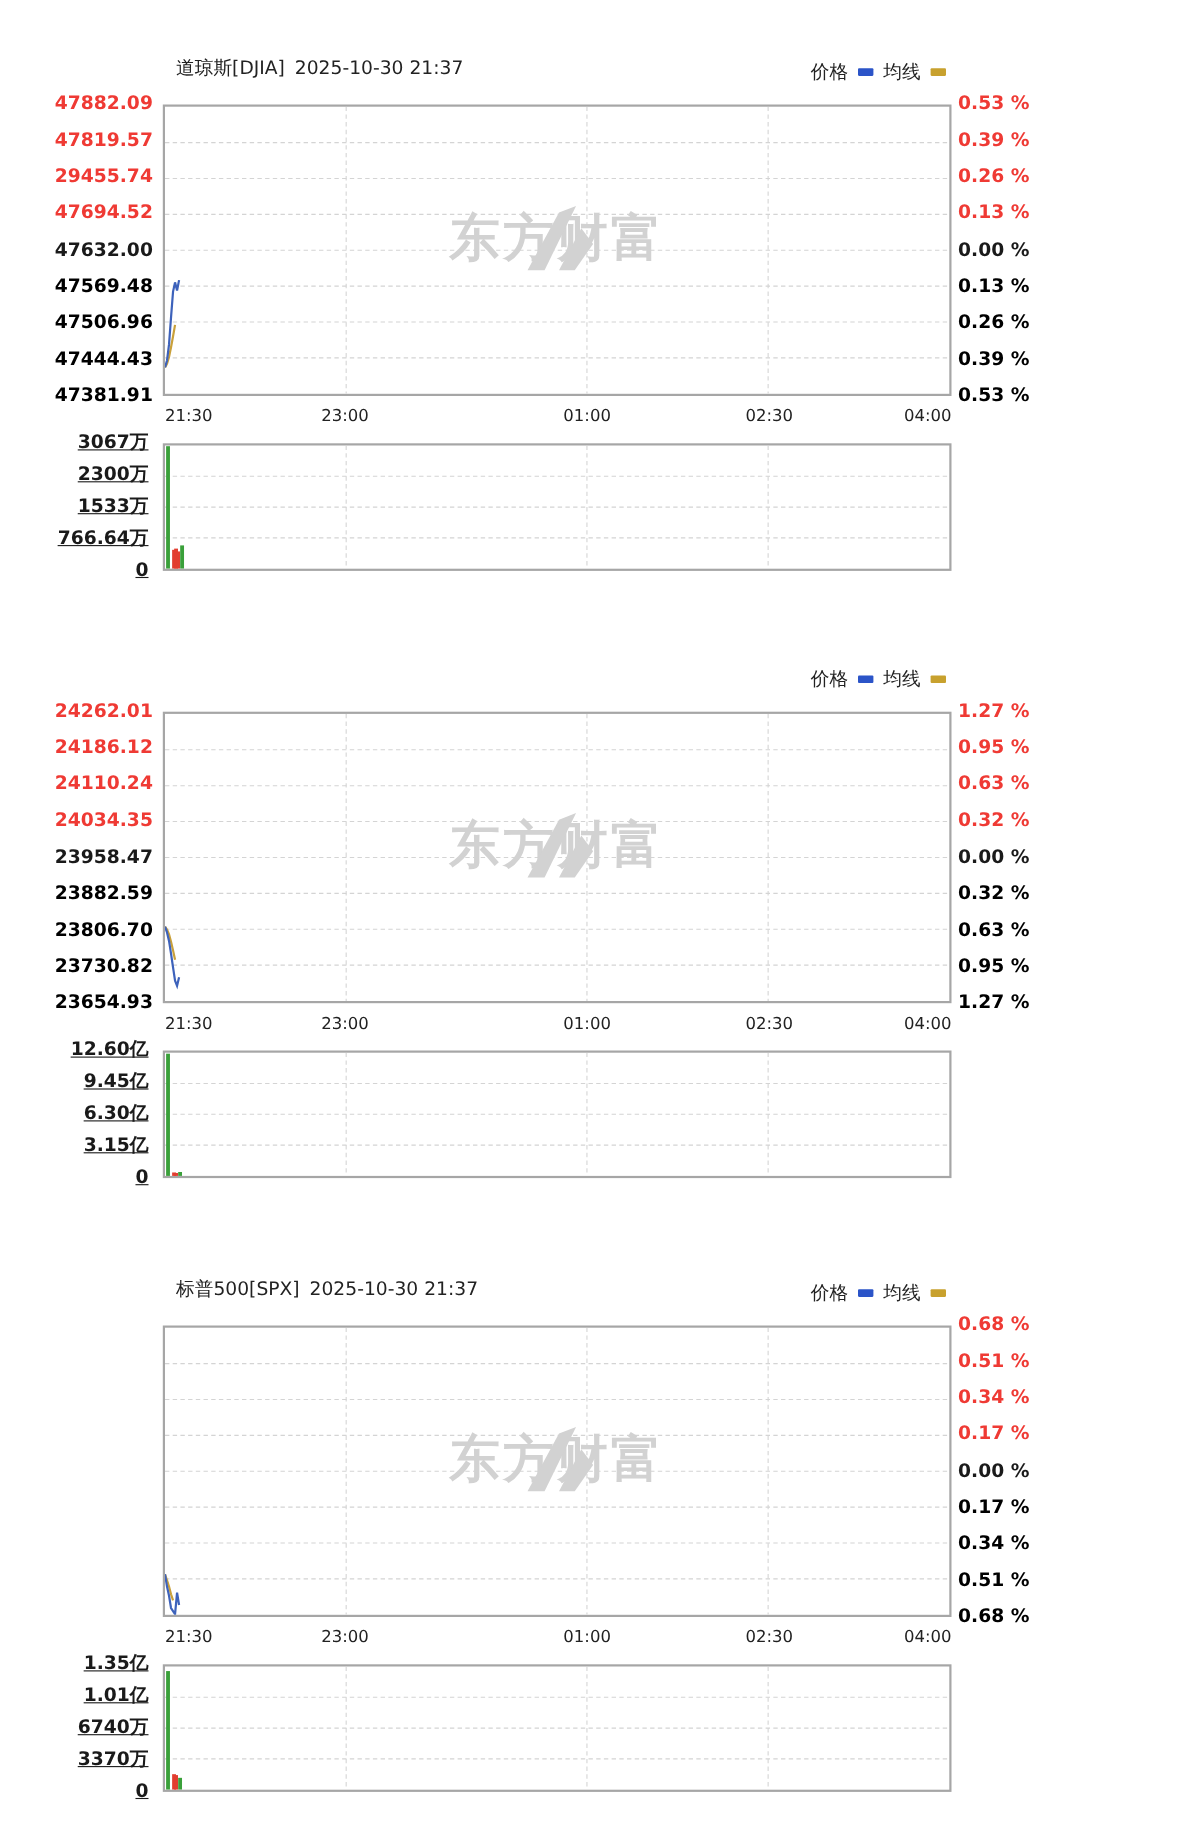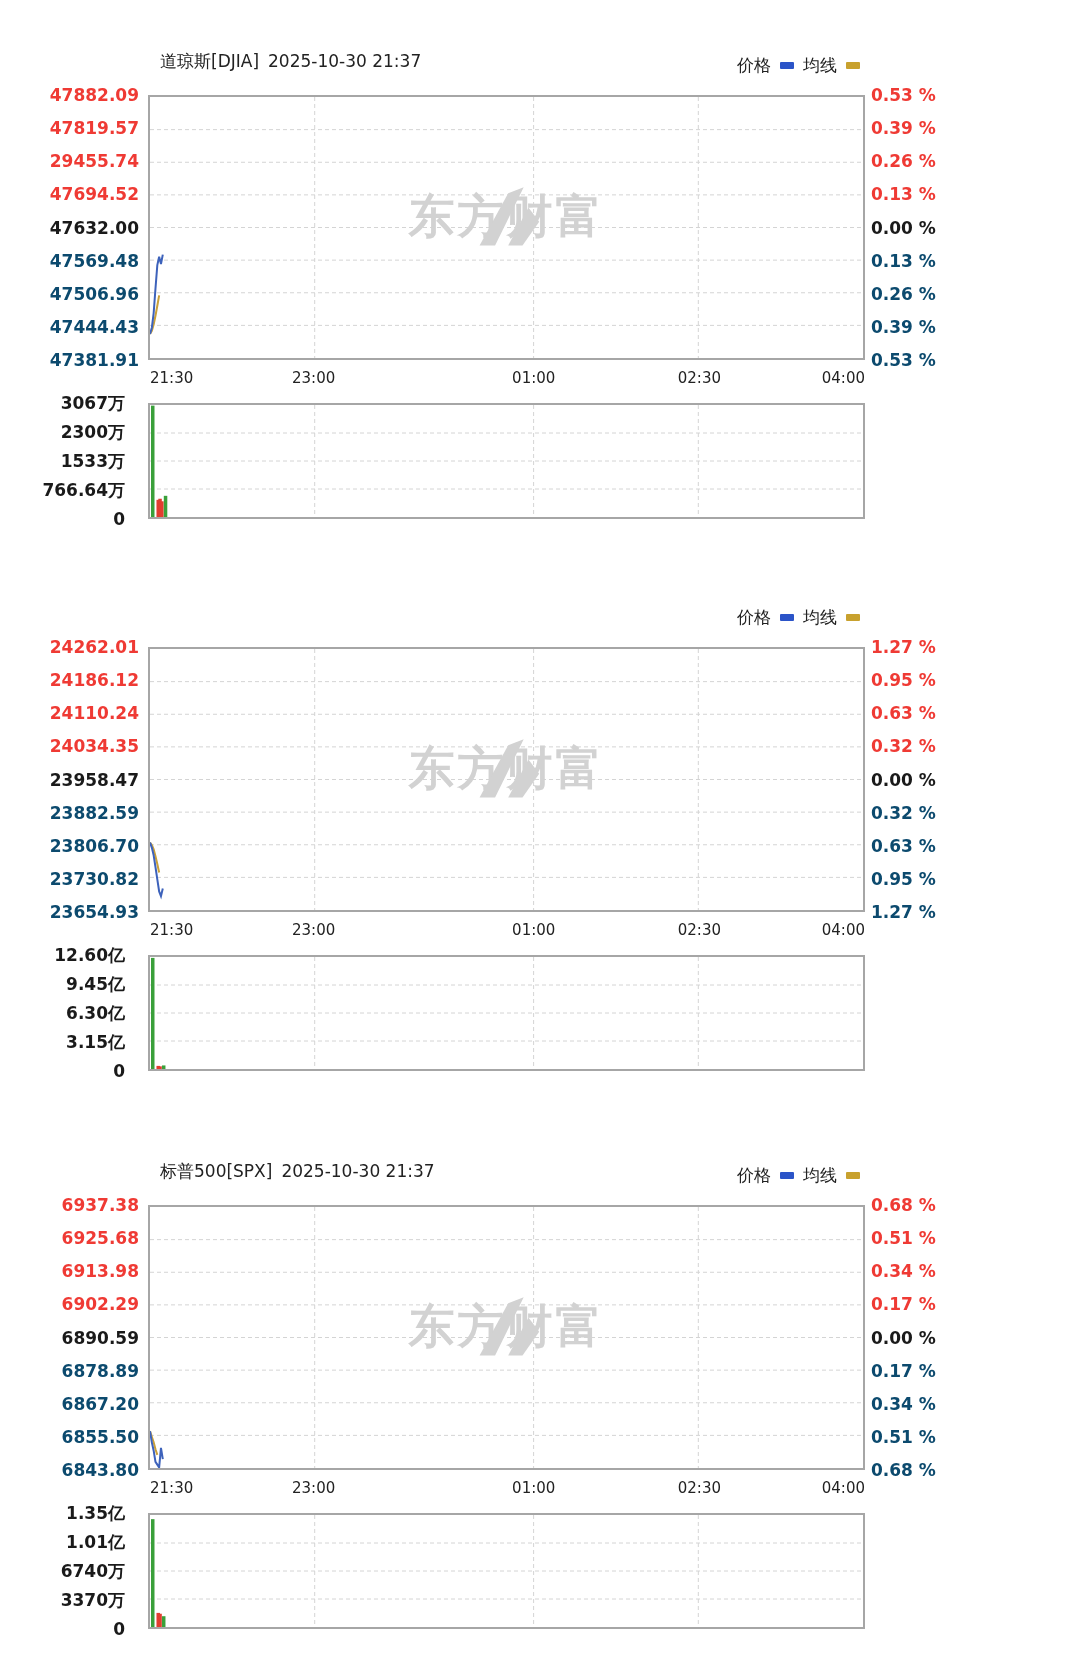--- a/index.html
+++ b/index.html
@@ -10,24 +10,24 @@
   .hdr .dt{margin-left:9px;}
   .legend{position:absolute;right:228px;top:6px;display:flex;align-items:center;gap:9px;font-size:17px;color:#222;}
   .sw{display:inline-block;width:14px;height:7px;border-radius:1px;}
   .y-axis{position:absolute;font-size:17px;font-weight:bold;line-height:1;}
   .y-axis .tick{position:absolute;transform:translateY(-50%);white-space:nowrap;}
   .yl{left:0;width:142px;top:47px;height:265px;}
   .yl .tick{right:3px;}
   .yr{left:871px;width:90px;top:47px;height:265px;}
   .yr .tick{left:0;}
   .yv{left:0;width:142px;top:355px;height:116px;}
-  .yv .tick{right:17px;}
+  .yv .tick{right:7px;text-decoration:underline;}
   .up{color:#ef3a34;}
   .flat{color:#1a1a1a;}
-  .down{color:#0c4a6e;}
+  .down{color:#000000;}
   .flat2{color:#1a1a1a;}
   .pane{position:absolute;left:148px;width:717px;border:2px solid #a6a6a6;box-sizing:border-box;background:#fff;}
   .pane.price{top:47px;height:265px;}
   .pane.volume{top:355px;height:116px;}
   .pane svg{position:absolute;left:0;top:0;width:100%;height:100%;display:block;}
   .x-axis{position:absolute;left:148px;top:320px;width:717px;height:20px;font-size:15px;color:#222;line-height:20px;}
   .x-axis .xt{position:absolute;top:0;transform:translateX(-50%);white-space:nowrap;}
   .watermark{position:absolute;left:50%;top:46%;transform:translate(-50%,-50%);
              display:flex;align-items:center;gap:12px;color:#d2d2d2;
              font-size:46px;font-weight:bold;letter-spacing:3px;white-space:nowrap;pointer-events:none;}
@@ -211,31 +211,20 @@
 <div class="section" style="top:1158px">
   <div class="hdr">
     <span>标普500[SPX]</span><span class="dt">2025-10-30 21:37</span>
   </div>
   <div class="legend">
     <span>价格</span>
     <span class="sw" style="background:#2b54c8"></span>
     <span>均线</span>
     <span class="sw" style="background:#c8a12e"></span>
   </div>
-  <div class="y-axis yl">
-      <div class="tick up" style="top: 0%;">6937.38</div>
-      <div class="tick up" style="top: 12.5%;">6925.68</div>
-      <div class="tick up" style="top: 25%;">6913.98</div>
-      <div class="tick up" style="top: 37.5%;">6902.29</div>
-      <div class="tick flat" style="top: 50%;">6890.59</div>
-      <div class="tick down" style="top: 62.5%;">6878.89</div>
-      <div class="tick down" style="top: 75%;">6867.20</div>
-      <div class="tick down" style="top: 87.5%;">6855.50</div>
-      <div class="tick down" style="top: 100%;">6843.80</div>
-    </div>
   <div class="pane price">
     <svg viewBox="0 0 713 261" preserveAspectRatio="none">
         <line x1="0" y1="32.625" x2="713" y2="32.625" stroke="#d4d4d4" stroke-width="1" stroke-dasharray="4 3"></line>
         <line x1="0" y1="65.25" x2="713" y2="65.25" stroke="#d4d4d4" stroke-width="1" stroke-dasharray="4 3"></line>
         <line x1="0" y1="97.875" x2="713" y2="97.875" stroke="#d4d4d4" stroke-width="1" stroke-dasharray="4 3"></line>
         <line x1="0" y1="130.5" x2="713" y2="130.5" stroke="#d4d4d4" stroke-width="1" stroke-dasharray="4 3"></line>
         <line x1="0" y1="163.125" x2="713" y2="163.125" stroke="#d4d4d4" stroke-width="1" stroke-dasharray="4 3"></line>
         <line x1="0" y1="195.75" x2="713" y2="195.75" stroke="#d4d4d4" stroke-width="1" stroke-dasharray="4 3"></line>
         <line x1="0" y1="228.375" x2="713" y2="228.375" stroke="#d4d4d4" stroke-width="1" stroke-dasharray="4 3"></line>
         <line x1="164.703" y1="0" x2="164.703" y2="261" stroke="#d4d4d4" stroke-width="1" stroke-dasharray="4 3"></line>

